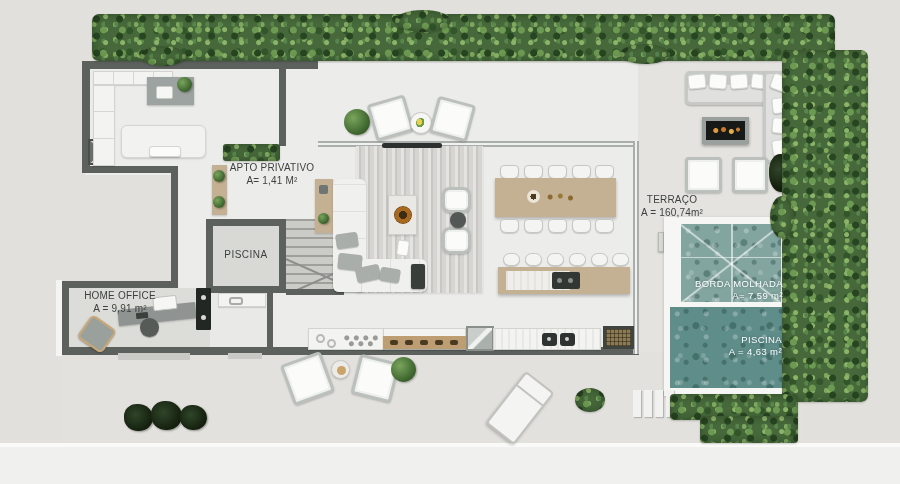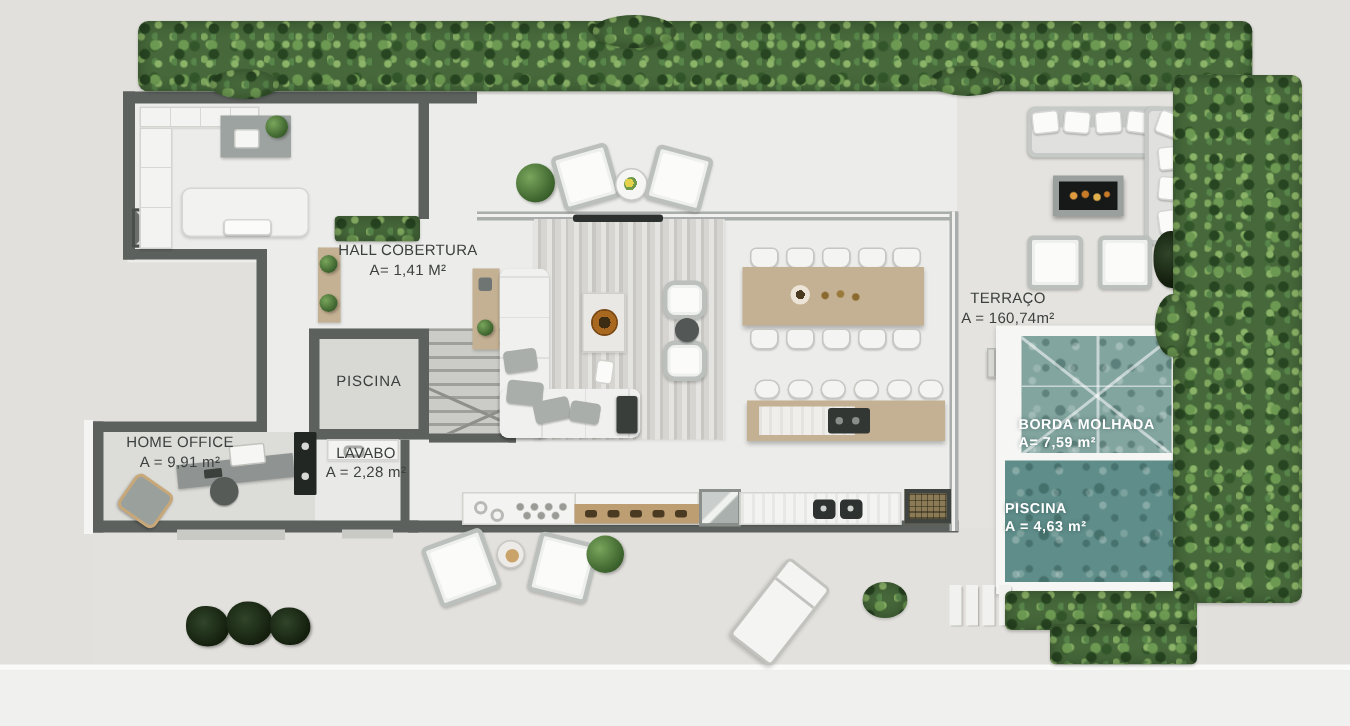--- a/index.html
+++ b/index.html
@@ -44,22 +44,22 @@
   .gpillow{position:absolute;background:#a9aeab;border-radius:3px;box-shadow:0 1px 1px rgba(0,0,0,.2)}
   .plant{position:absolute;border-radius:50%;
          background:radial-gradient(circle at 35% 35%, #79a55c, #3f662f 65%, #28451e);
          box-shadow:1px 1px 2px rgba(0,0,0,.3)}
   .plant-dark{position:absolute;border-radius:46% 54% 50% 50%;
          background:radial-gradient(circle at 40% 40%, #30452a, #131e0c 72%);
          box-shadow:1px 1px 2px rgba(0,0,0,.35)}
   .tan{background:#c4b092}
   .label{position:absolute;text-align:center;line-height:1.3;letter-spacing:.2px;font-size:10px}
   .label .b{font-weight:bold;font-size:11px}
-  .wlabel{position:absolute;text-align:left;line-height:1.3;letter-spacing:.4px;font-size:9.5px;
-          color:#fff;font-weight:700;text-shadow:0 0 3px rgba(0,40,40,.4)}
+  .wlabel{position:absolute;text-align:right;line-height:1.3;letter-spacing:.4px;font-size:9.5px;
+          color:#fff;font-weight:400;text-shadow:0 0 3px rgba(0,40,40,.4)}
   .counter{position:absolute;background:#f3f3f1;border:1px solid #d3d3cf;box-shadow:0 1px 1px rgba(0,0,0,.12)}
   .marble{background-image:repeating-linear-gradient(90deg, rgba(150,150,145,.12) 0 2px, transparent 2px 7px)}
   .line{position:absolute;background:rgba(255,255,255,.55)}
 </style>
 </head>
 <body>
 
 <div id="stage">
 
   <div class="floor tile" style="left:85px;top:63px;width:553px;height:112px;background:#ececea"></div>
@@ -297,29 +297,25 @@
   <div class="hedge" style="left:140px;top:46px;width:46px;height:20px;border-radius:50%"></div>
   <div class="hedge" style="left:395px;top:10px;width:56px;height:22px;border-radius:50%"></div>
   <div class="hedge" style="left:620px;top:44px;width:50px;height:20px;border-radius:50%"></div>
   <div class="hedge" style="left:782px;top:50px;width:86px;height:352px"></div>
   <div class="hedge" style="left:770px;top:196px;width:24px;height:42px;border-radius:50%"></div>
   <div class="hedge" style="left:670px;top:394px;width:128px;height:26px;border-radius:4px"></div>
   <div class="hedge" style="left:700px;top:416px;width:98px;height:27px;border-radius:4px"></div>
   <div class="hedge" style="left:575px;top:388px;width:30px;height:24px;border-radius:50%"></div>
 
   <div class="label" style="left:194px;top:161px;width:156px">
-    <div>HALL COBERTURA</div>
+    <div>APTO PRIVATIVO</div>
     <div>A= 1,41 M²</div>
   </div>
   <div class="label" style="left:206px;top:248px;width:80px;letter-spacing:.5px">
     <div>PISCINA</div>
-  </div>
-  <div class="label" style="left:196px;top:296px;width:96px">
-    <div>LAVABO</div>
-    <div>A = 2,28 m²</div>
   </div>
   <div class="label" style="left:64px;top:289px;width:112px">
     <div>HOME OFFICE</div>
     <div>A = 9,91 m²</div>
   </div>
   <div class="label" style="left:617px;top:193px;width:110px">
     <div>TERRAÇO</div>
     <div>A = 160,74m²</div>
   </div>
   <div class="wlabel" style="left:679px;top:278px;width:104px">

